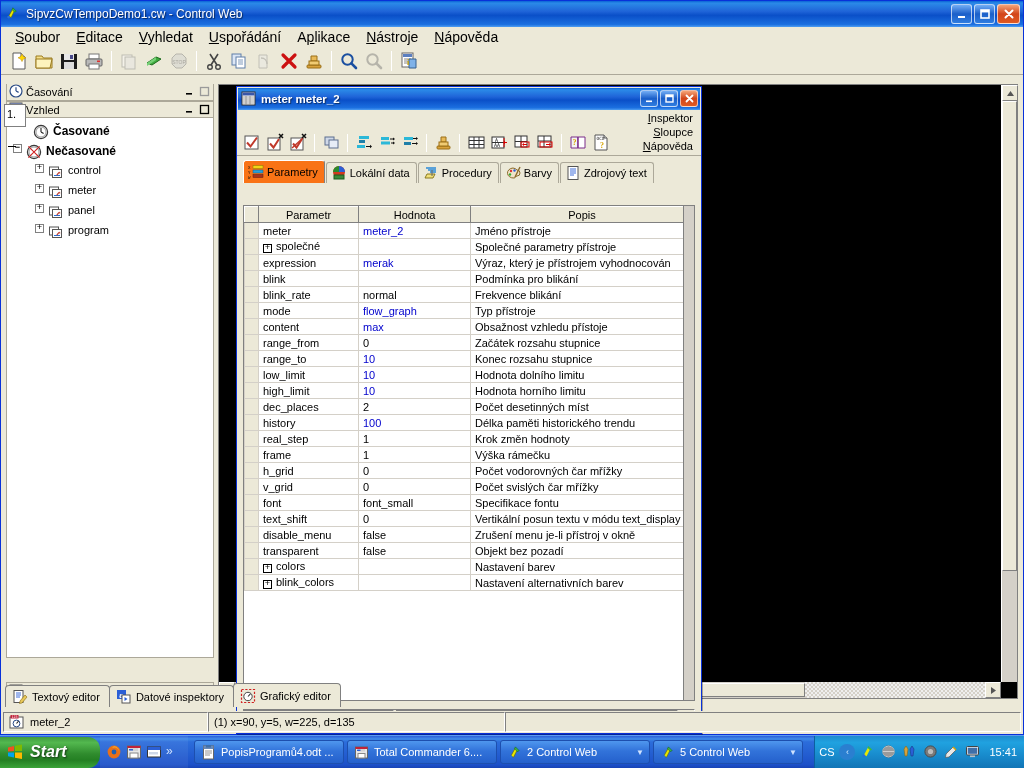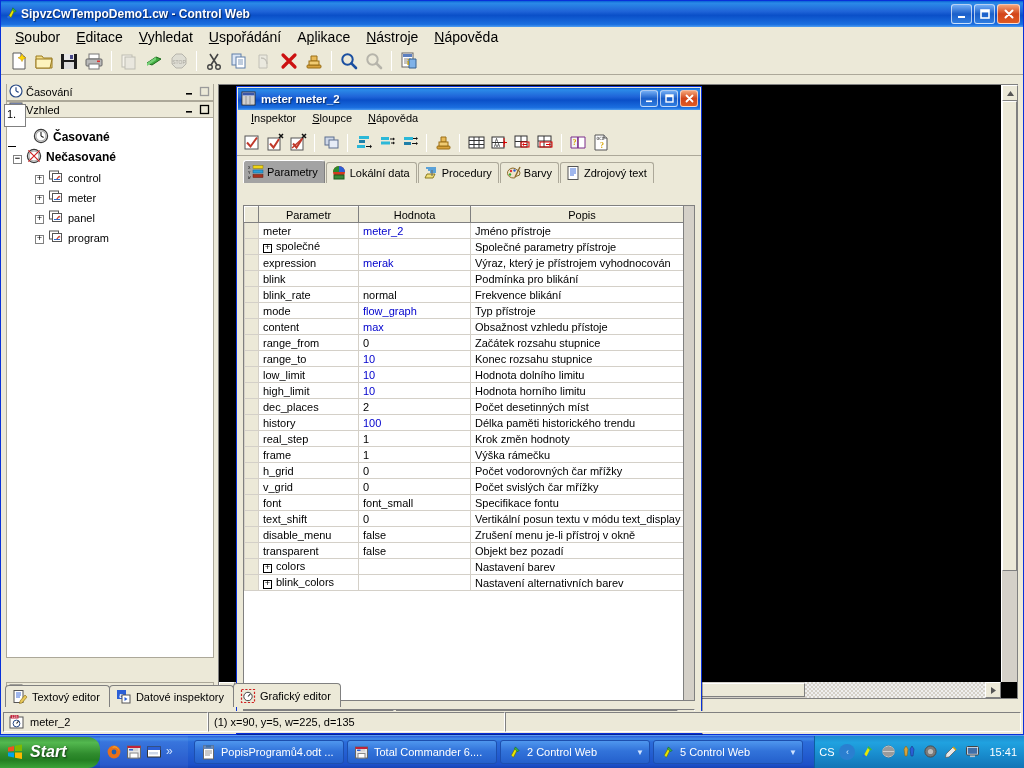--- a/index.html
+++ b/index.html
@@ -19,23 +19,23 @@
     background: #ece9d8;
     border: 1px solid #0831d9;
   }
   .xp-titlebar {
     height: 26px;
     background: linear-gradient(to bottom, #0a63d6 0%, #2b8ae8 8%, #1f64d8 40%, #0a4fc8 55%, #1b6fe0 90%, #4e9ef2 100%);
     display: flex; align-items: center; padding: 0 2px 0 4px;
     position: relative;
   }
   .xp-title-text {
-    color: #fff; font-weight: bold; font-size: 12px;
+    color: #fff; font-weight: normal; font-size: 12px;
     text-shadow: 1px 1px 1px rgba(0,0,0,.55);
-    white-space: nowrap;
+    margin-left: 5px; white-space: nowrap;
   }
   .xp-title-icon {
     width: 16px; height: 16px; position: relative; flex: 0 0 16px;
   }
   .cw-logo {
     width: 14px; height: 14px; display:block;
   }
   .xp-btns { position: absolute; right: 3px; top: 3px; display: flex; gap: 2px; }
   .xp-btn {
     width: 21px; height: 20px; border-radius: 3px;
@@ -83,21 +83,21 @@
   }
   .panel-head .ph-label { font-size: 11px; }
   .ph-btns { position: absolute; right: 2px; top: 1px; display:flex; gap:2px; }
   .ph-btn { width: 13px; height: 13px; display:flex; align-items:center; justify-content:center; font-size:8px; }
   .panel-body {
     background: #fff; border: 1px solid #aca899; border-top: none;
     overflow: hidden;
   }
 
   .tree { padding: 6px 2px 2px 2px; font-size: 11px; }
-  .tnode { display: flex; align-items: flex-end; height: 20px; white-space: nowrap; }
+  .tnode { display: flex; align-items: flex-start; height: 20px; white-space: nowrap; }
   .tnode .tw { width: 9px; height: 9px; border: 1px solid #808080; background:#fff;
     display:inline-flex; align-items:center; justify-content:center; font-size:9px; line-height:7px;
     font-family: "Liberation Mono", monospace; color:#000; margin-right: 4px; flex:0 0 9px;}
   .tnode .ticon { width: 16px; height: 16px; margin-right: 4px; flex: 0 0 16px; }
   .tnode.bold { font-weight: bold; font-size: 12px; }
 
   
   .sel-panel { position: absolute; left: 4px; bottom: 4px; width: 208px; }
 
   
@@ -128,35 +128,35 @@
     background: linear-gradient(to bottom, #0a63d6 0%, #2b8ae8 8%, #1f64d8 40%, #0a4fc8 55%, #1b6fe0 90%, #4e9ef2 100%);
     display: flex; align-items: center; padding-left: 3px; position: relative;
   }
   .child-title-text { color:#fff; font-weight:bold; font-size:11.5px; margin-left:4px; text-shadow: 1px 1px 1px rgba(0,0,0,.5);}
   .child-btns { position:absolute; right:2px; top:2px; display:flex; gap:2px;}
   .child-btn { width:18px; height:17px; border-radius:3px; border:1px solid rgba(255,255,255,.6);
     display:flex;align-items:center;justify-content:center;
     background: linear-gradient(to bottom,#73aef5,#1b5fc9 50%,#2f7de0);}
   .child-btn.close{ background: linear-gradient(to bottom,#f5a477,#d2451a 50%,#e05a22); }
 
-  .child-menubar { height:19px; display:flex; align-items:flex-start; padding-left:6px; background:#ece9d8;}
+  .child-menubar { height:19px; display:flex; align-items:flex-end; padding-left:6px; background:#ece9d8;flex-direction:column;}
   .child-menubar .mi { padding: 1px 8px; font-size: 11px; }
   .child-toolbar { height:26px; display:flex; align-items:center; padding-left:4px; gap:1px; background:#ece9d8; border-bottom:1px solid #aca899;}
   .ctb { width:22px; height:22px; display:flex;align-items:center;justify-content:center;}
   .ctb-sep { width:1px;height:18px;background:#aca899;margin:0 4px;border-right:1px solid #fff;}
 
   
   .tabstrip { display:flex; align-items:flex-end; height:24px; padding-left:6px; margin-top:3px; position:relative;}
   .tab {
     display:flex; align-items:center; gap:3px; height:21px; padding:0 6px 0 4px;
     background:#ece9d8; border:1px solid #aca899; border-bottom:none;
     border-top-left-radius:3px; border-top-right-radius:3px; font-size:11px;
     margin-right:1px;
   }
-  .tab.active { height:23px; background:#a3a3a3; border-color:#fff #808080 #ece9d8 #fff; }
+  .tab.active { height:23px; background:#f97316; border-color:#fff #808080 #ece9d8 #fff; }
   .tab .ticon16 { width:16px; height:16px; flex:0 0 16px;}
 
   
   .gridwrap { position:absolute; left:6px; top:193px; right:6px; bottom:38px; border:1px solid #808080; background:#fff; overflow:hidden;}
   table.pgrid { border-collapse: collapse; width: 100%; font-size: 11px; table-layout: fixed;}
   table.pgrid th {
     background:#ece9d8; border:1px solid #fff; border-right-color:#808080; border-bottom-color:#808080;
     font-weight: normal; text-align:center; padding:1px 4px; height:16px; font-size:11px;
   }
   table.pgrid td { border:1px solid #d4d0c8; padding:0 4px; height:16px; white-space:nowrap; overflow:hidden;}

